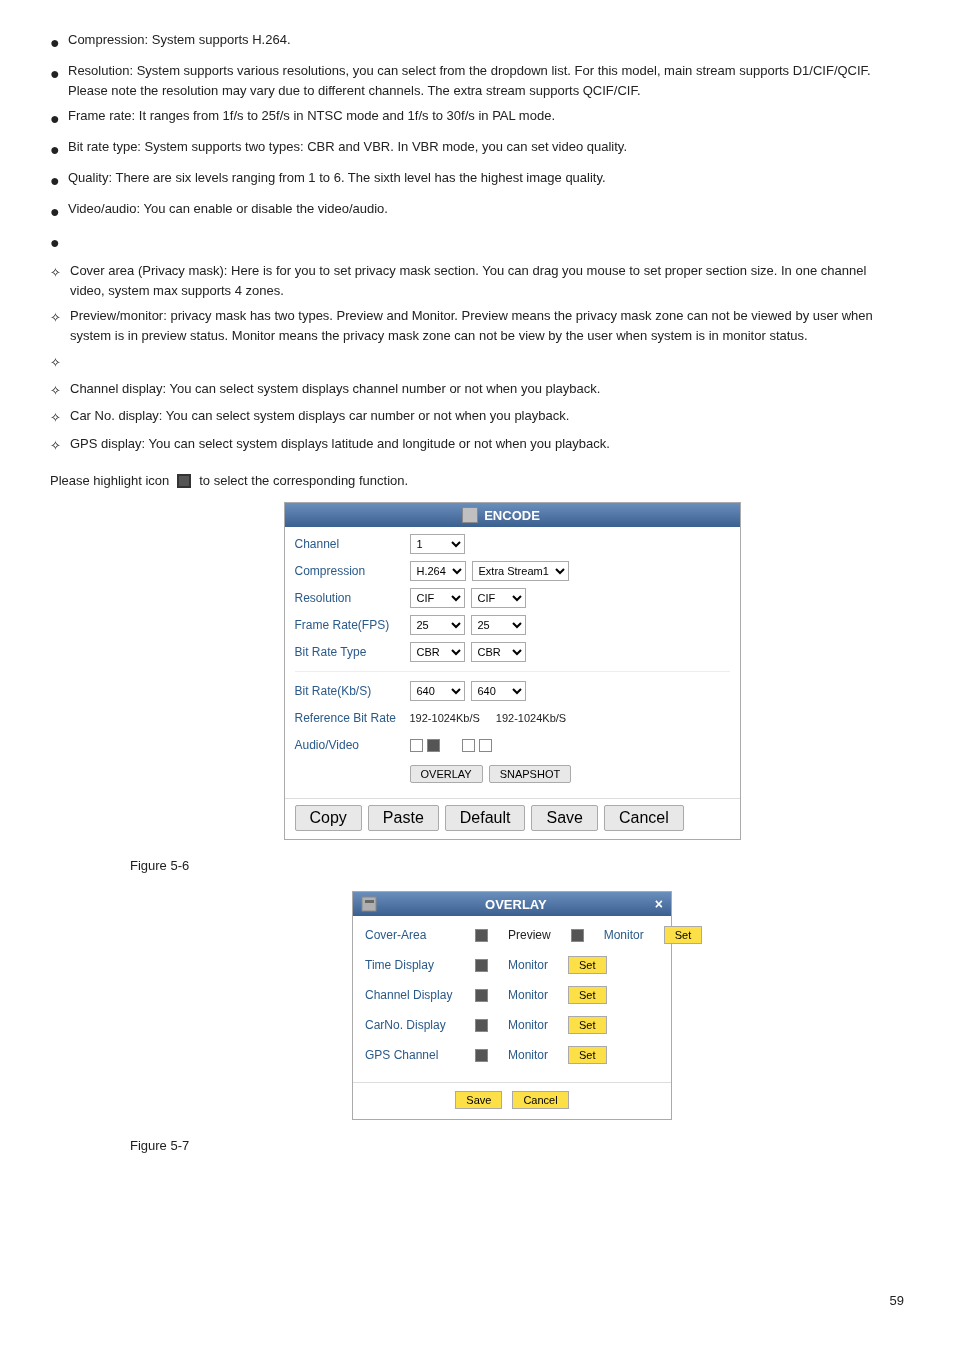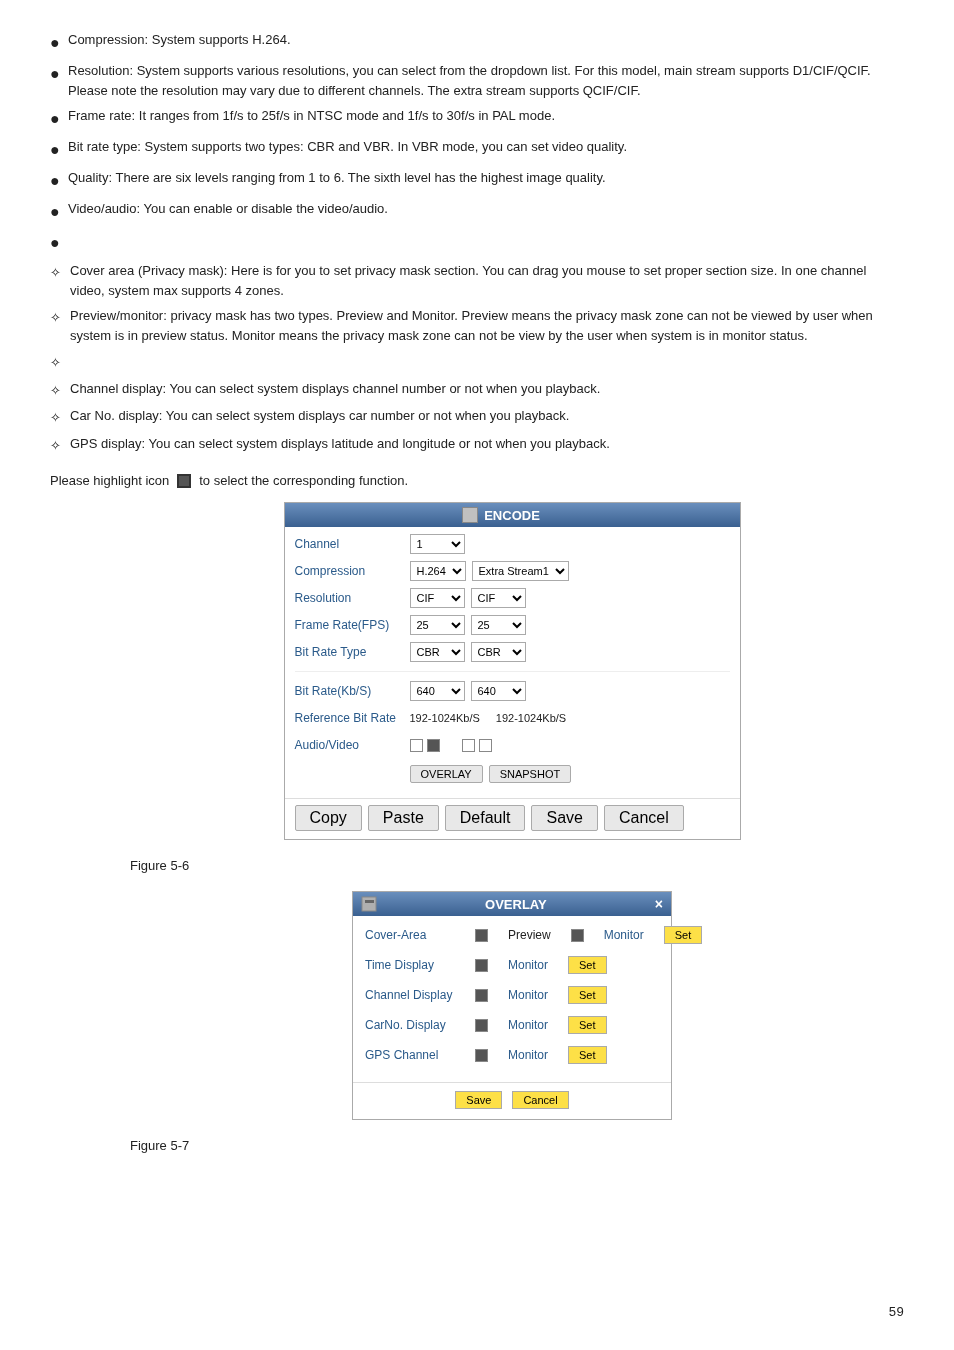--- a/index.html
+++ b/index.html
@@ -505,13 +505,13 @@
 
     <div class="overlay-footer">
       <button class="overlay-set-btn">Save</button>
       <button class="overlay-set-btn">Cancel</button>
     </div>
   </div>
 </div>
 
 <div class="figure-label">Figure 5-7</div>
 
-<div class="page-num" style="position:fixed; right:50px; bottom:30px;font-family:Liberation Mono, monospace;">59</div>
+<div class="page-num" style="position:fixed; right:50px; bottom:42px;">59</div>
 
 </body></html>

